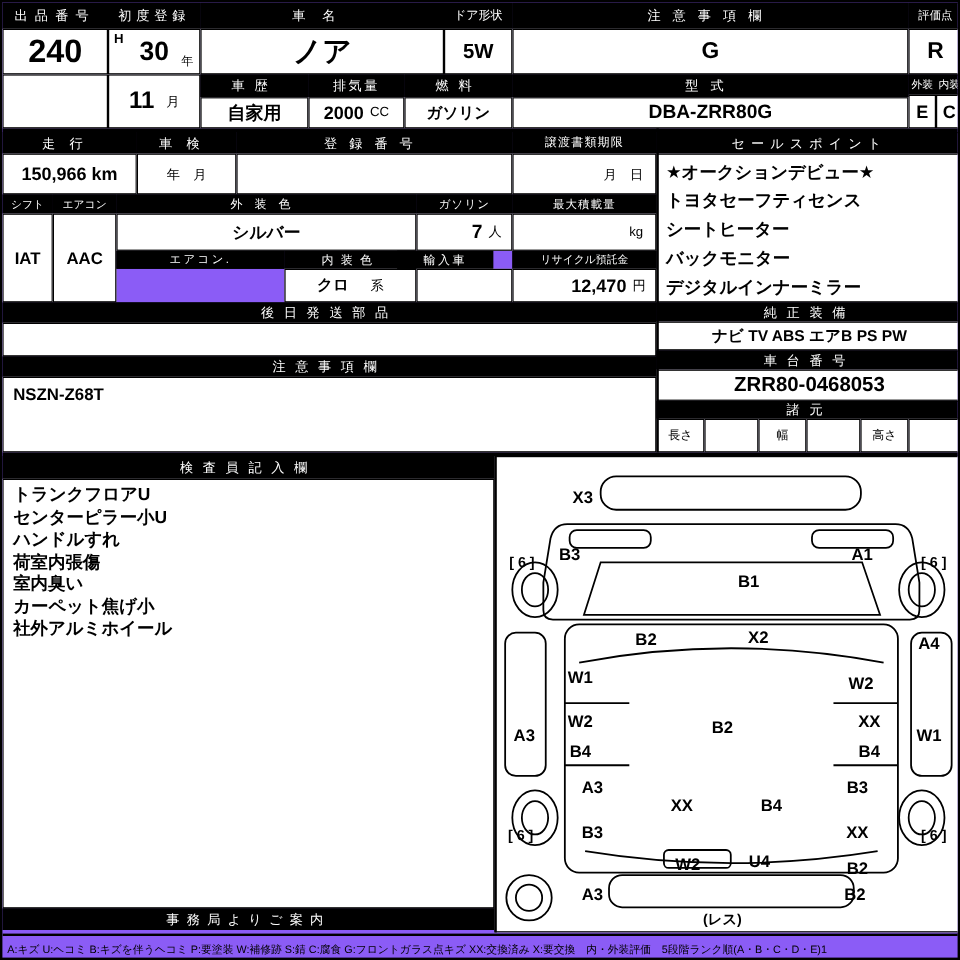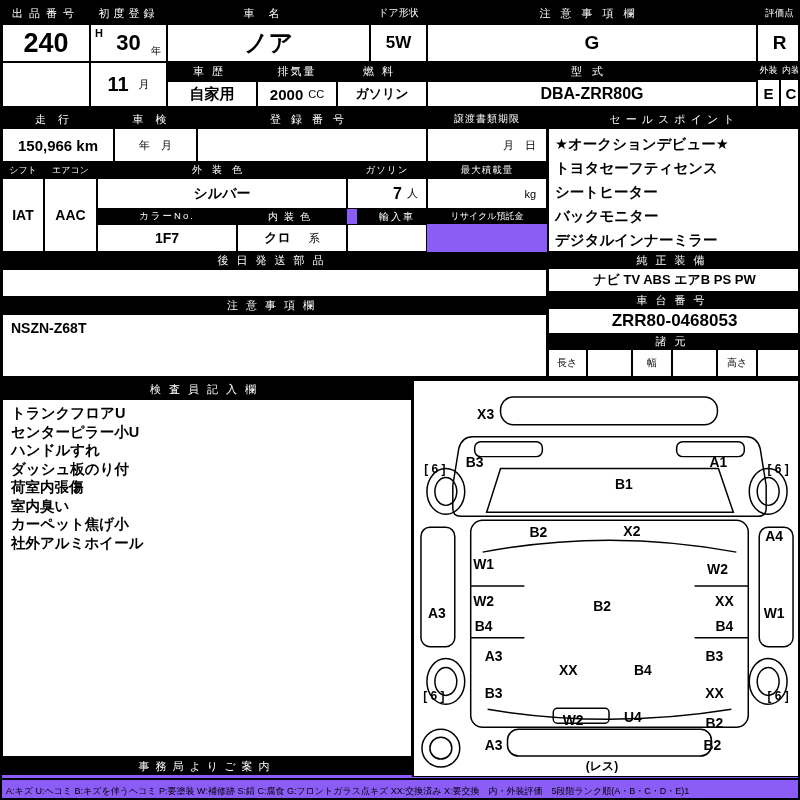--- a/index.html
+++ b/index.html
@@ -102,33 +102,36 @@
   <div class="c" style="left:345px;top:176px;width:80px;height:31px;justify-content:flex-end;padding-right:8px">
     <span class="b" style="font-size:16px">7</span>
     <span class="unit">人</span>
   </div>
 
   <div class="c h" style="left:425px;top:160px;width:120px;height:16px;font-size:9.5px;letter-spacing:1px">最大積載量</div>
   <div class="c" style="left:425px;top:176px;width:120px;height:31px;justify-content:flex-end;padding-right:10px">
     <span class="unit">kg</span>
   </div>
 
-  <div class="c h" style="left:95px;top:207px;width:140px;height:15px;font-size:9.5px;letter-spacing:2px">カラーNo.</div>
-  <div class="c b" style="left:95px;top:222px;width:140px;height:28px;font-size:14px">1F7</div>
+  <div class="c h" style="left:95px;top:207px;width:140px;height:15px;font-size:9.5px;letter-spacing:2px">エアコン.</div>
 
   <div class="c h" style="left:235px;top:207px;width:110px;height:15px;font-size:10px;letter-spacing:6px">内装色</div>
   <div class="c" style="left:235px;top:222px;width:110px;height:28px">
     <span class="b" style="font-size:13px">クロ</span>
     <span class="unit" style="margin-left:18px">系</span>
   </div>
 
-  <div class="c h" style="left:355px;top:207px;width:80px;height:15px;font-size:10px;letter-spacing:2px">輸入車</div>
+  <div class="c h" style="left:329px;top:207px;width:80px;height:15px;font-size:10px;letter-spacing:2px">輸入車</div>
   <div class="c" style="left:345px;top:222px;width:80px;height:28px"></div>
 
   <div class="c h" style="left:425px;top:207px;width:120px;height:15px;font-size:9px;letter-spacing:0">リサイクル預託金</div>
+  <div class="c" style="left:425px;top:222px;width:120px;height:28px;justify-content:flex-end;padding-right:8px">
+    <span class="b" style="font-size:15px">12,470</span>
+    <span class="unit">円</span>
+  </div>
 
   <div class="c h" style="left:0;top:250px;width:545px;height:17px;letter-spacing:8px">後日発送部品</div>
   <div class="c" style="left:0;top:267px;width:545px;height:28px"></div>
 
   <div class="c h" style="left:545px;top:250px;width:255px;height:16px;letter-spacing:8px">純正装備</div>
   <div class="c b" style="left:545px;top:266px;width:255px;height:24px;font-size:13px">ナビ TV ABS エアB PS PW</div>
 
   <div class="c h" style="left:0;top:295px;width:545px;height:17px;letter-spacing:8px">注意事項欄</div>
   <div class="c b left top" style="left:0;top:312px;width:545px;height:63px;font-size:14px;padding:5px 8px">NSZN-Z68T</div>
 
@@ -145,21 +148,20 @@
 
   <div class="bar" style="left:545px;top:105px;width:2px;height:270px"></div>
 
   <div class="bar" style="left:0;top:375px;width:800px;height:3px"></div>
 
   <div class="c h" style="left:0;top:378px;width:410px;height:19px;letter-spacing:8px">検査員記入欄</div>
   <div class="c list top" style="left:0;top:397px;width:410px;height:358px;font-size:14.5px;line-height:18.5px;padding:4px 8px">
     <div class="b">トランクフロアU</div>
     <div class="b">センターピラー小U</div>
     <div class="b">ハンドルすれ</div>
-    <div class="b">ダッシュ板のり付</div>
     <div class="b">荷室内張傷</div>
     <div class="b">室内臭い</div>
     <div class="b">カーペット焦げ小</div>
     <div class="b">社外アルミホイール</div>
   </div>
 
   <div class="c h" style="left:0;top:755px;width:410px;height:18px;letter-spacing:6px">事務局よりご案内</div>
 
   <div class="c" style="left:410px;top:378px;width:390px;height:397px;padding:0">
     <svg viewBox="0 0 390 397" width="388" height="395">

